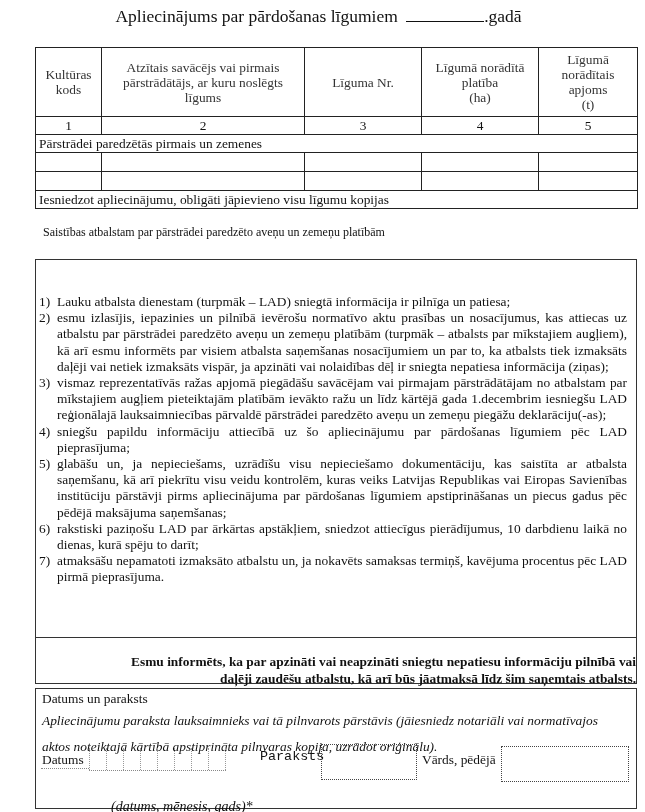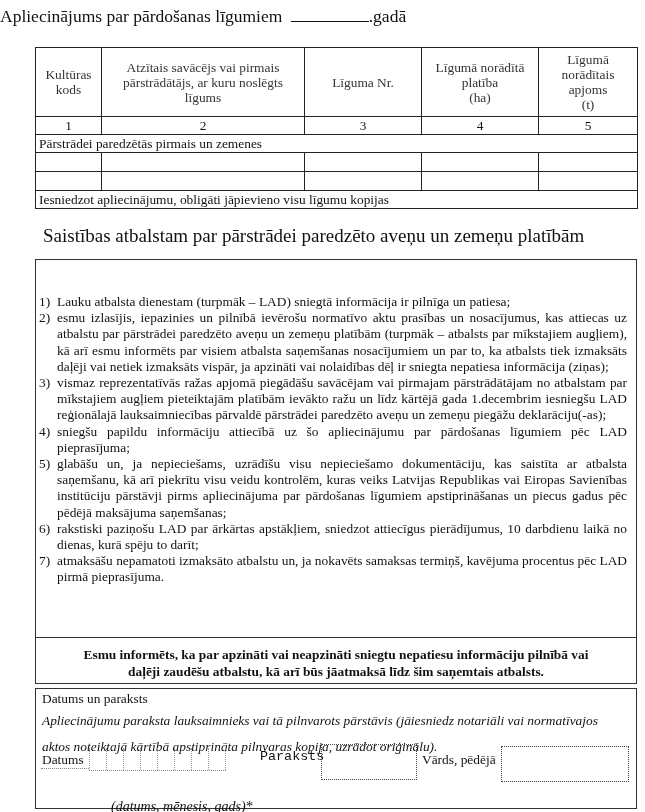--- a/index.html
+++ b/index.html
@@ -13,21 +13,21 @@
     position: relative;
     overflow: hidden;
     font-family: "Liberation Serif", "DejaVu Serif", serif;
     color: #111;
   }
   .title {
     position: absolute;
     left: 0;
     width: 637px;
     top: 6px;
-    text-align: left;
+    text-align: center;
     font-size: 17.5px;
     letter-spacing: 0;
   }
   .title .blank {
     display: inline-block;
     width: 78px;
     border-bottom: 1px solid #111;
     height: 14px;
     vertical-align: baseline;
     margin: 0 0 0 4px;
@@ -66,21 +66,21 @@
   }
   table.contracts tr.empty td {
     height: 18px;
   }
   table.contracts { border: 1.5px solid #111; }
 
   .subheading {
     position: absolute;
     left: 43px;
     top: 225px;
-    font-size: 19px;
+    font-size: 12px;
   }
 
   .decl-box {
     position: absolute;
     left: 35px;
     top: 259px;
     width: 600px;
     height: 423px;
     border: 1.5px solid #333;
     font-size: 13.4px;
@@ -113,25 +113,25 @@
     flex: 1 1 auto;
     text-align: justify;
   }
   .decl-notice {
     position: absolute;
     left: 0;
     right: 0;
     top: 377px;
     height: 46px;
     border-top: 1.5px solid #333;
-    text-align: center;
+    text-align: right;
     font-weight: bold;
     font-size: 13.4px;
     line-height: 16.5px;
-    padding-top: 9px;
+    padding-top: 16px;
     box-sizing: border-box;
   }
 
   .sign-box {
     position: absolute;
     left: 35px;
     top: 688px;
     width: 600px;
     height: 119px;
     border: 1.5px solid #333;

